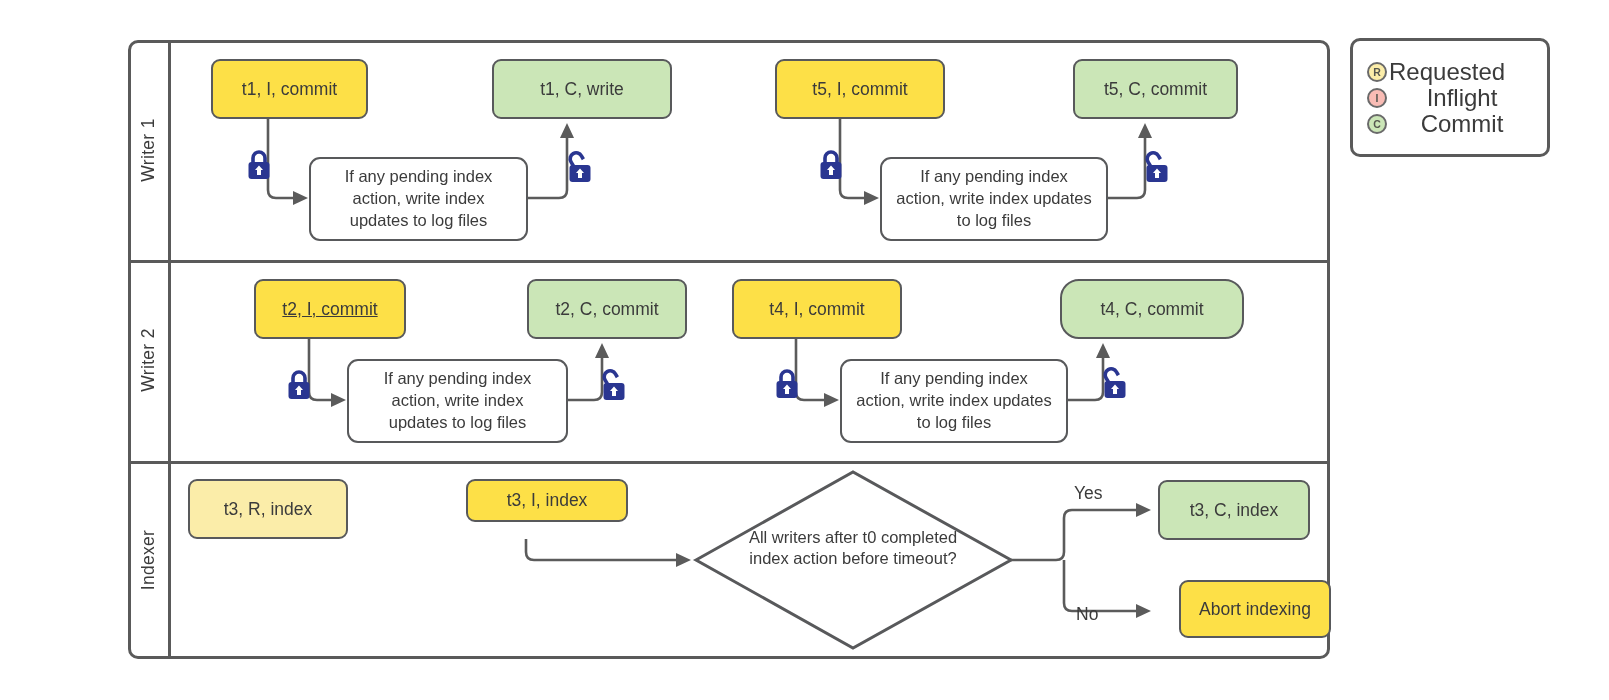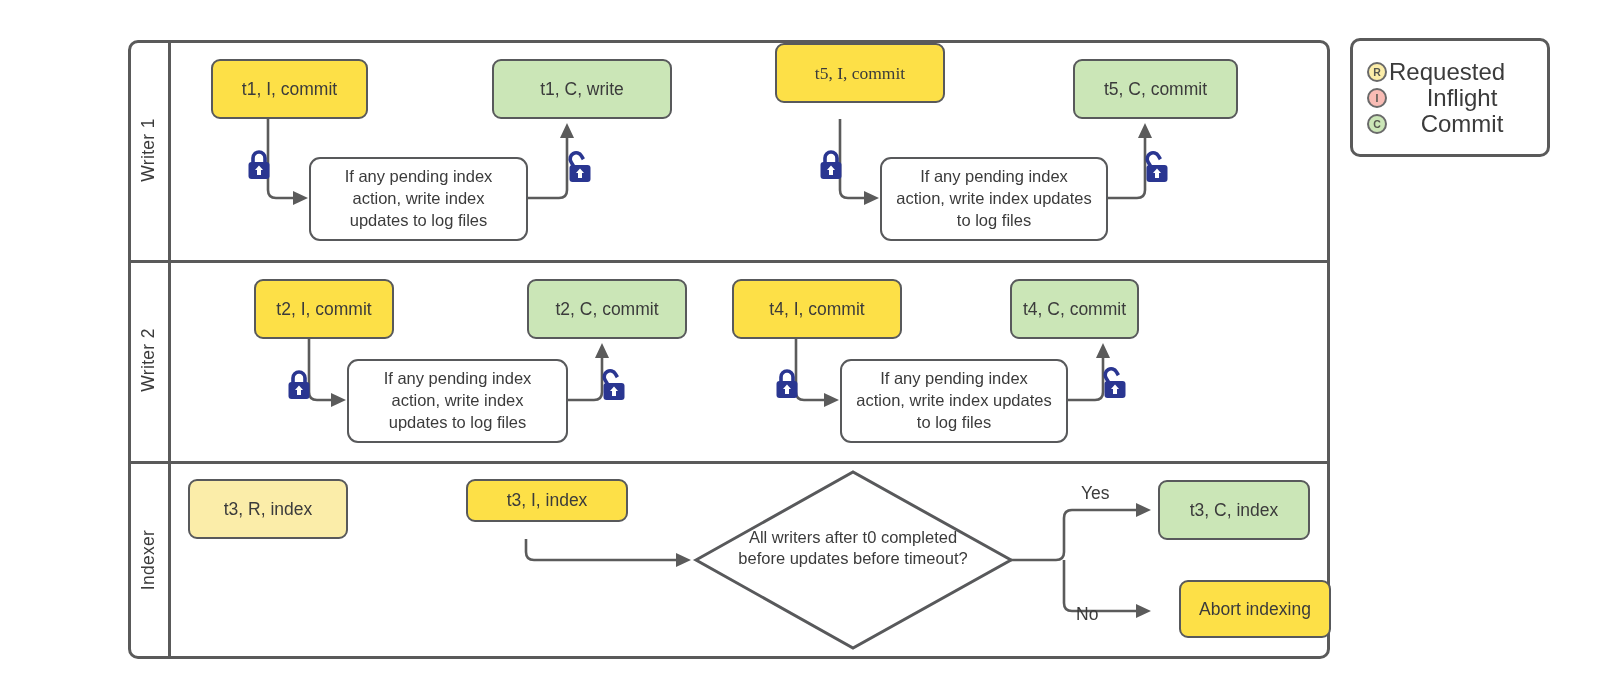--- a/index.html
+++ b/index.html
@@ -113,35 +113,35 @@
     <use href="#locko" transform="translate(1157,165)"></use>
     <use href="#lockc" transform="translate(299,382)"></use>
     <use href="#locko" transform="translate(614,383)"></use>
     <use href="#lockc" transform="translate(787,381)"></use>
     <use href="#locko" transform="translate(1115,381)"></use>
   </svg>
 
   <div class="node pink" style="left:190px;top:59px;width:157px;height:60px;">t1, I, commit</div>
   <div class="node note" style="left:309px;top:157px;width:219px;height:84px;">If any pending index action, write index updates to log files</div>
   <div class="node green" style="left:492px;top:59px;width:180px;height:60px;">t1, C, write</div>
-  <div class="node pink" style="left:754px;top:43px;width:170px;height:60px;font-family:Liberation Serif, serif;">t5, I, commit</div>
+  <div class="node pink" style="left:754px;top:59px;width:170px;height:60px;">t5, I, commit</div>
   <div class="node note" style="left:880px;top:157px;width:228px;height:84px;">If any pending index action, write index updates to log files</div>
   <div class="node green" style="left:1073px;top:59px;width:165px;height:60px;">t5, C, commit</div>
 
-  <div class="node pink" style="left:233px;top:279px;width:140px;height:60px;">t2, I, commit</div>
+  <div class="node pink" style="left:233px;top:279px;width:152px;height:60px;text-decoration:underline;">t2, I, commit</div>
   <div class="node note" style="left:347px;top:359px;width:221px;height:84px;">If any pending index action, write index updates to log files</div>
   <div class="node green" style="left:527px;top:279px;width:160px;height:60px;">t2, C, commit</div>
   <div class="node pink" style="left:711px;top:279px;width:170px;height:60px;">t4, I, commit</div>
   <div class="node note" style="left:840px;top:359px;width:228px;height:84px;">If any pending index action, write index updates to log files</div>
-  <div class="node green" style="left:1010px;top:279px;width:129px;height:60px;">t4, C, commit</div>
+  <div class="node green" style="left:1060px;top:279px;width:184px;height:60px;border-radius:19px;">t4, C, commit</div>
 
   <div class="node yellow" style="left:188px;top:479px;width:160px;height:60px;">t3, R, index</div>
   <div class="node pink" style="left:445px;top:479px;width:162px;height:43px;">t3, I, index</div>
-  <div class="dtext">All writers after t0 completed before updates before timeout?</div>
-  <div class="edge-label" style="left:1074px;top:483px;margin-left:7px;">Yes</div>
+  <div class="dtext">All writers after t0 completed index action before timeout?</div>
+  <div class="edge-label" style="left:1074px;top:483px;">Yes</div>
   <div class="edge-label" style="left:1076px;top:604px;">No</div>
   <div class="node green" style="left:1158px;top:480px;width:152px;height:60px;">t3, C, index</div>
   <div class="node pink" style="left:1158px;top:580px;width:152px;height:58px;">Abort indexing</div>
 
   <div class="legend">
     <div class="legend-row first">
       <div class="legend-dot req">R</div>
       <div class="lbl">Requested</div>
     </div>
     <div class="legend-row">

